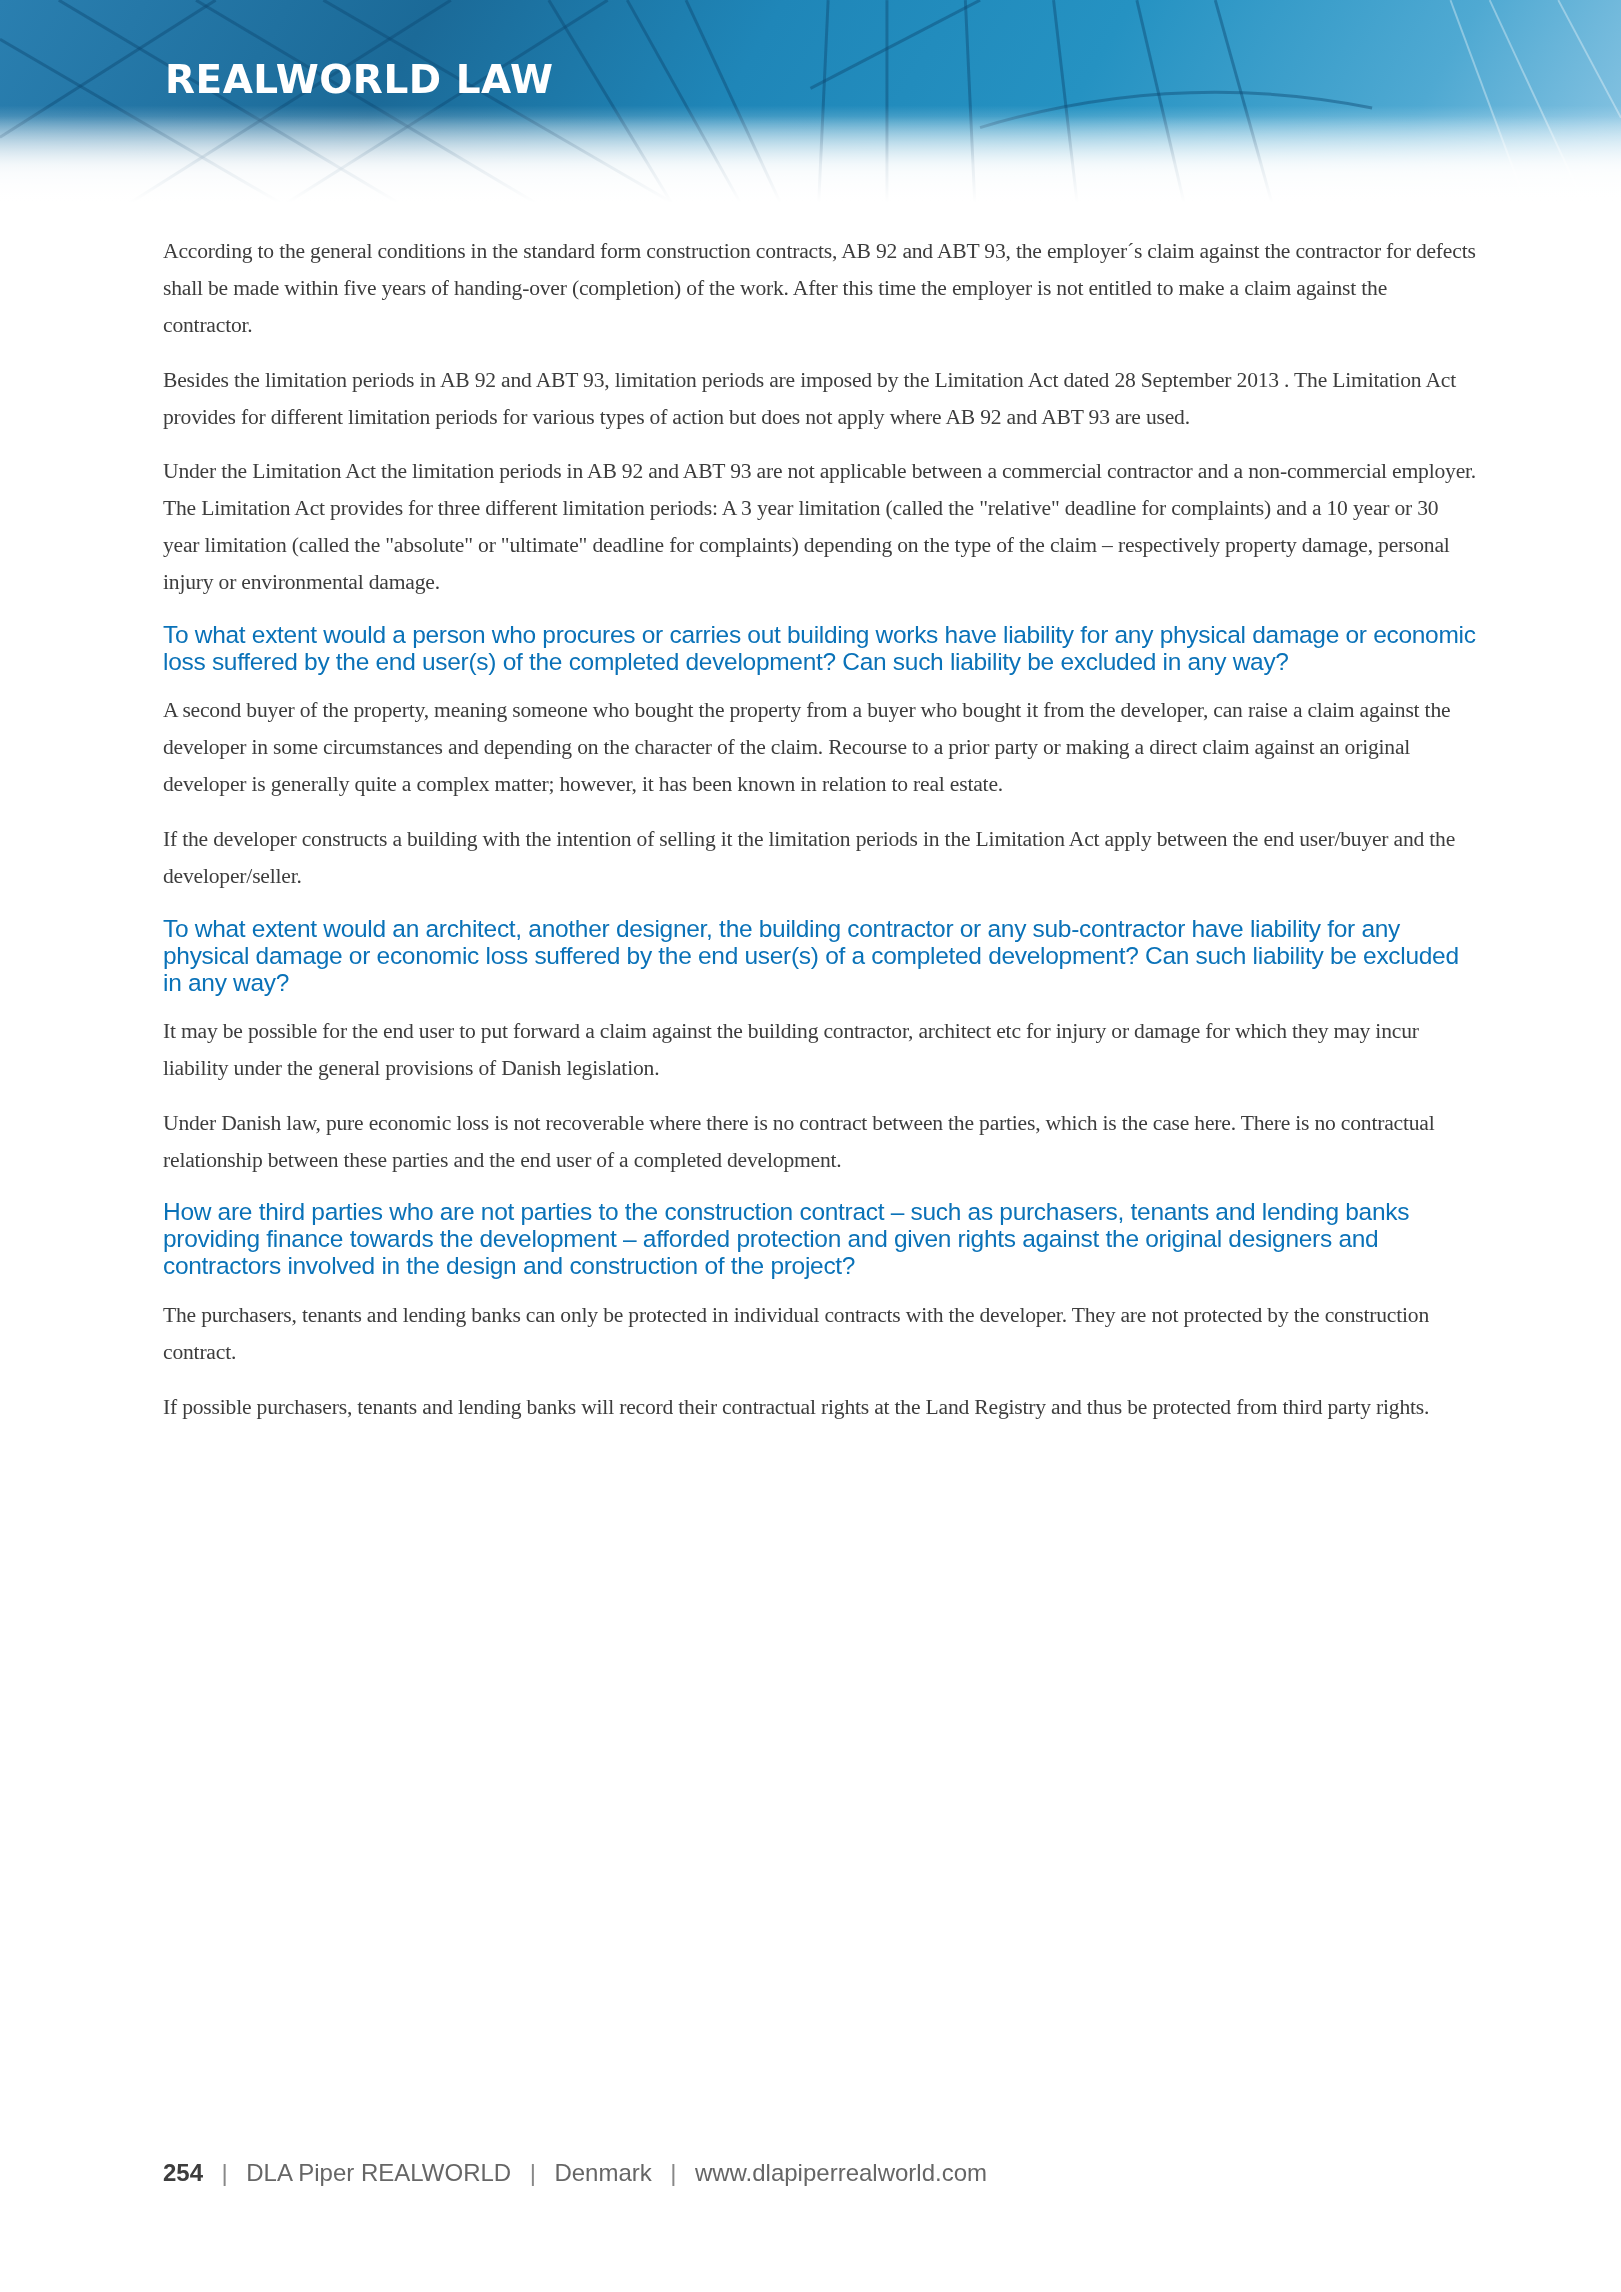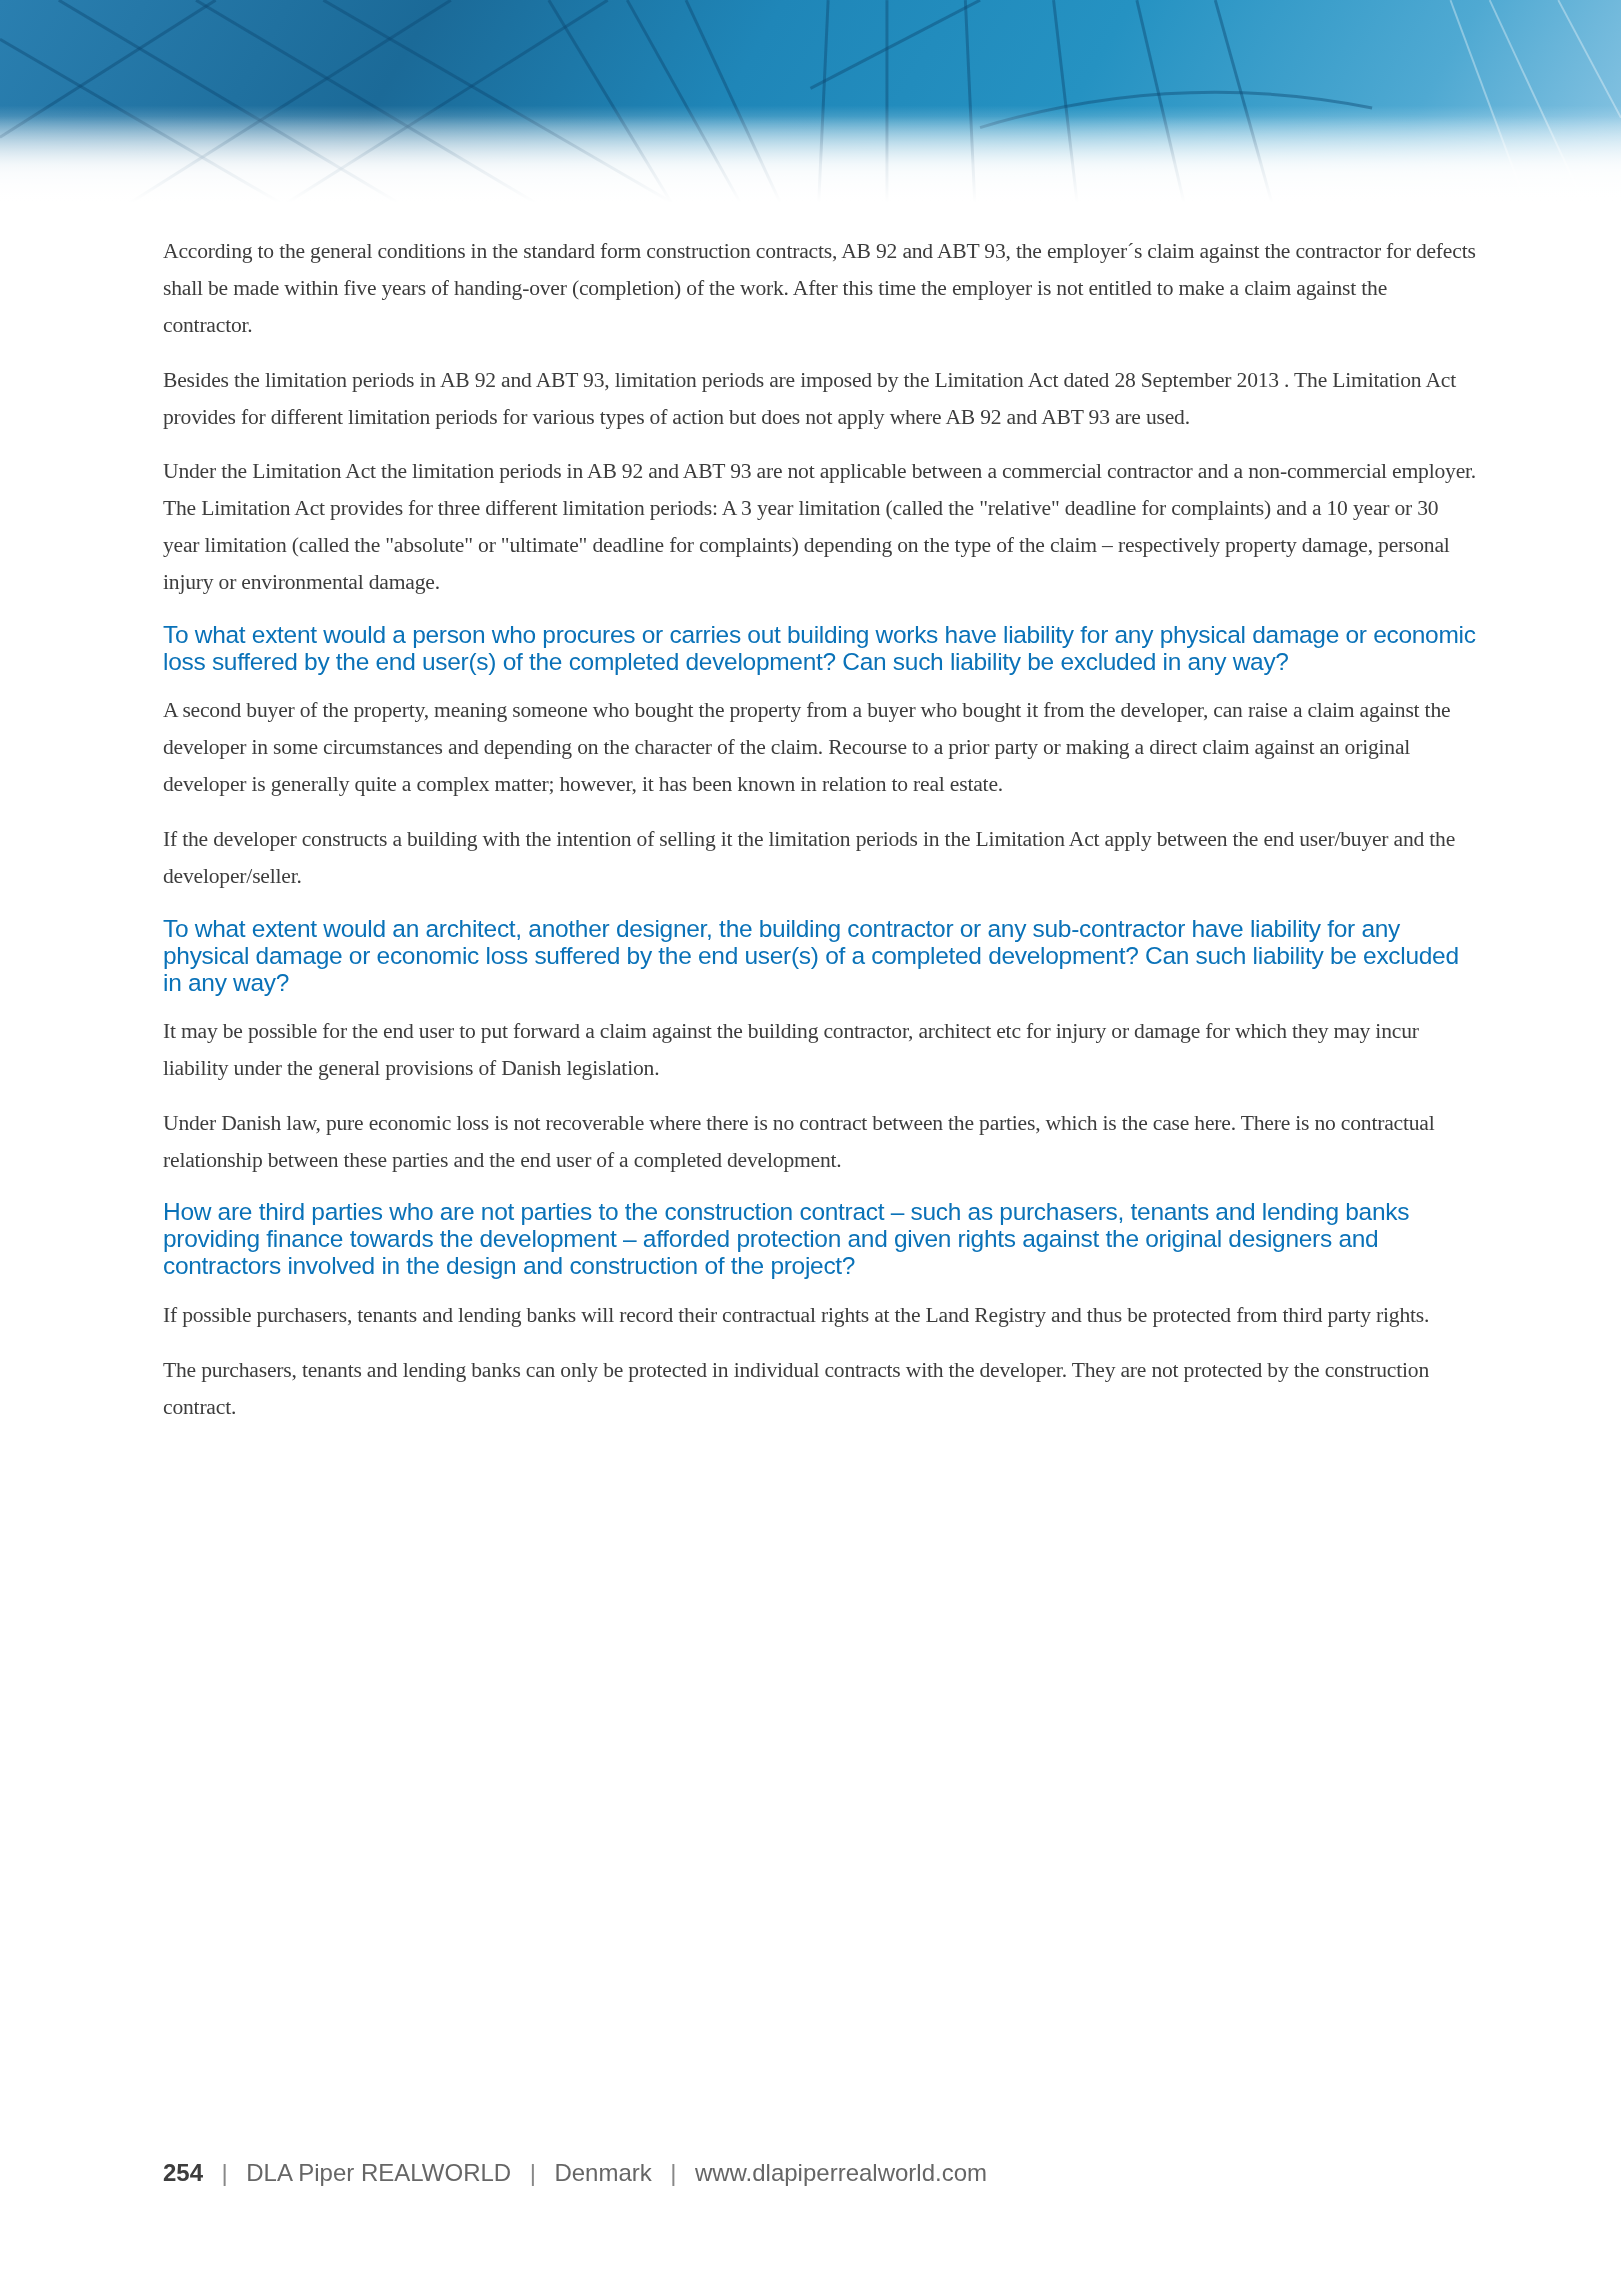--- a/index.html
+++ b/index.html
@@ -64,35 +64,36 @@
       <path d="M1000 130 Q 1200 70 1400 110"></path>
       <line x1="827" y1="90" x2="1000" y2="0"></line>
     </g>
     <g stroke="#ffffff" stroke-opacity="0.35" stroke-width="2" fill="none">
       <line x1="1480" y1="0" x2="1560" y2="215"></line>
       <line x1="1520" y1="0" x2="1620" y2="215"></line>
       <line x1="1590" y1="0" x2="1654" y2="120"></line>
     </g>
   </svg>
   <div class="fade"></div>
+  <div class="title">REALWORLD LAW</div>
 </div>
 
 <div class="content">
   <p class="p">According to the general conditions in the standard form construction contracts, AB 92 and ABT 93, the employer´s claim against the contractor for defects shall be made within five years of handing-over (completion) of the work. After this time the employer is not entitled to make a claim against the contractor.</p>
   <p class="p">Besides the limitation periods in AB 92 and ABT 93, limitation periods are imposed by the Limitation Act dated 28 September 2013 . The Limitation Act provides for different limitation periods for various types of action but does not apply where AB 92 and ABT 93 are used.</p>
   <p class="p">Under the Limitation Act the limitation periods in AB 92 and ABT 93 are not applicable between a commercial contractor and a non-commercial employer. The Limitation Act provides for three different limitation periods: A 3 year limitation (called the "relative" deadline for complaints) and a 10 year or 30 year limitation (called the "absolute" or "ultimate" deadline for complaints) depending on the type of the claim – respectively property damage, personal injury or environmental damage.</p>
   <p class="q">To what extent would a person who procures or carries out building works have liability for any physical damage or economic loss suffered by the end user(s) of the completed development? Can such liability be excluded in any way?</p>
   <p class="p">A second buyer of the property, meaning someone who bought the property from a buyer who bought it from the developer, can raise a claim against the developer in some circumstances and depending on the character of the claim. Recourse to a prior party or making a direct claim against an original developer is generally quite a complex matter; however, it has been known in relation to real estate.</p>
   <p class="p">If the developer constructs a building with the intention of selling it the limitation periods in the Limitation Act apply between the end user/buyer and the developer/seller.</p>
   <p class="q">To what extent would an architect, another designer, the building contractor or any sub-contractor have liability for any physical damage or economic loss suffered by the end user(s) of a completed development? Can such liability be excluded in any way?</p>
   <p class="p">It may be possible for the end user to put forward a claim against the building contractor, architect etc for injury or damage for which they may incur liability under the general provisions of Danish legislation.</p>
   <p class="p">Under Danish law, pure economic loss is not recoverable where there is no contract between the parties, which is the case here. There is no contractual relationship between these parties and the end user of a completed development.</p>
   <p class="q">How are third parties who are not parties to the construction contract – such as purchasers, tenants and lending banks providing finance towards the development – afforded protection and given rights against the original designers and contractors involved in the design and construction of the project?</p>
+  <p class="p">The purchasers, tenants and lending banks can only be protected in individual contracts with the developer. They are not protected by the construction contract.</p>
   <p class="p">If possible purchasers, tenants and lending banks will record their contractual rights at the Land Registry and thus be protected from third party rights.</p>
-  <p class="p">The purchasers, tenants and lending banks can only be protected in individual contracts with the developer. They are not protected by the construction contract.</p>
 </div>
 
 <div class="footer">
   <span class="pg">254</span>
   <span class="sep">|</span>
   <span>DLA Piper REALWORLD</span>
   <span class="sep">|</span>
   <span>Denmark</span>
   <span class="sep">|</span>
   <span>www.dlapiperrealworld.com</span>

